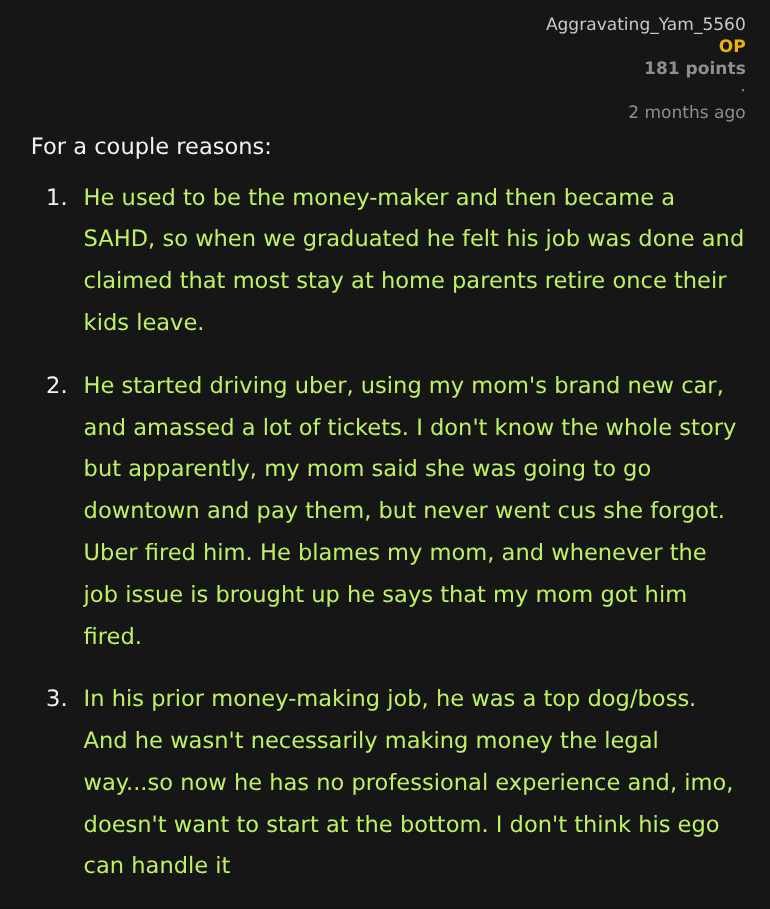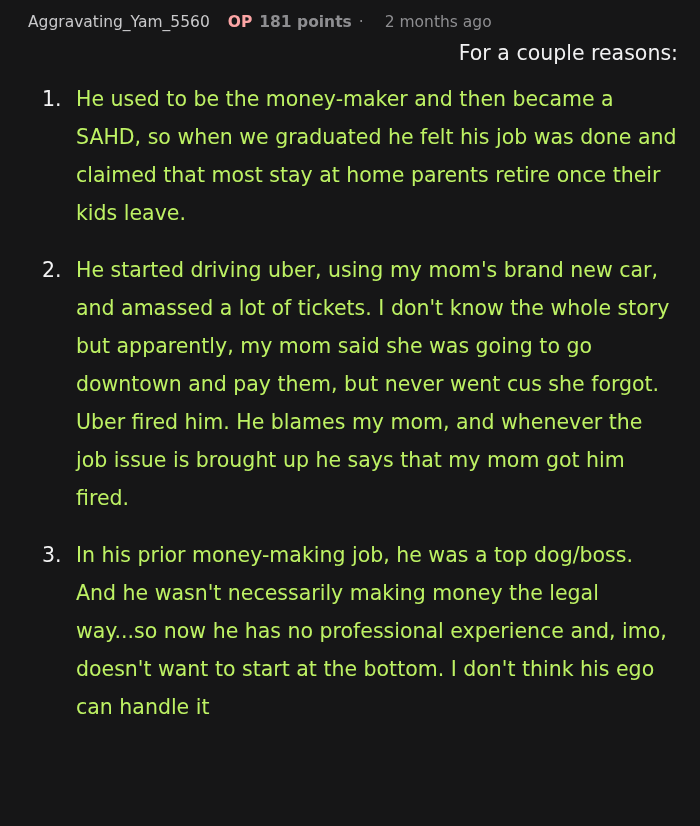--- a/index.html
+++ b/index.html
@@ -16,33 +16,34 @@
   }
   .comment {
     box-sizing: border-box;
     width: 700px;
     height: 826px;
     padding: 12px 22px 0 22px;
     background: #161617;
   }
   .meta {
     display: flex;
-    align-items: flex-start;
+    align-items: flex-end;
     flex-wrap: nowrap;
     font-size: 15.5px;
     line-height: 20px;
     margin: 0 0 6px 6px;
     white-space: nowrap;
+    flex-direction: column;
   }
   .meta .author {
     color: #c9c9cb;
     font-weight: 400;
   }
   .meta .op-badge {
-    color: #fca5a5;
+    color: #eab308;
     font-weight: bold;
     margin-left: 18px;
   }
   .meta .points {
     color: #8e8e91;
     margin-left: 7px;
     font-weight: bold;
   }
   .meta .dot {
     color: #8e8e91;
@@ -50,21 +51,20 @@
   }
   .meta .time {
     color: #8e8e91;
     margin-left: 21px;
   }
   .intro {
     font-size: 20.5px;
     line-height: 30px;
     color: #f2f2f3;
     margin: 6px 0 12px 6px;
-    text-align: right;
   }
   ol.points-list {
     margin: 0;
     padding: 0 0 0 46px;
     list-style-position: outside;
   }
   ol.points-list > li {
     font-size: 20.5px;
     line-height: 38px;
     color: #bef264;

